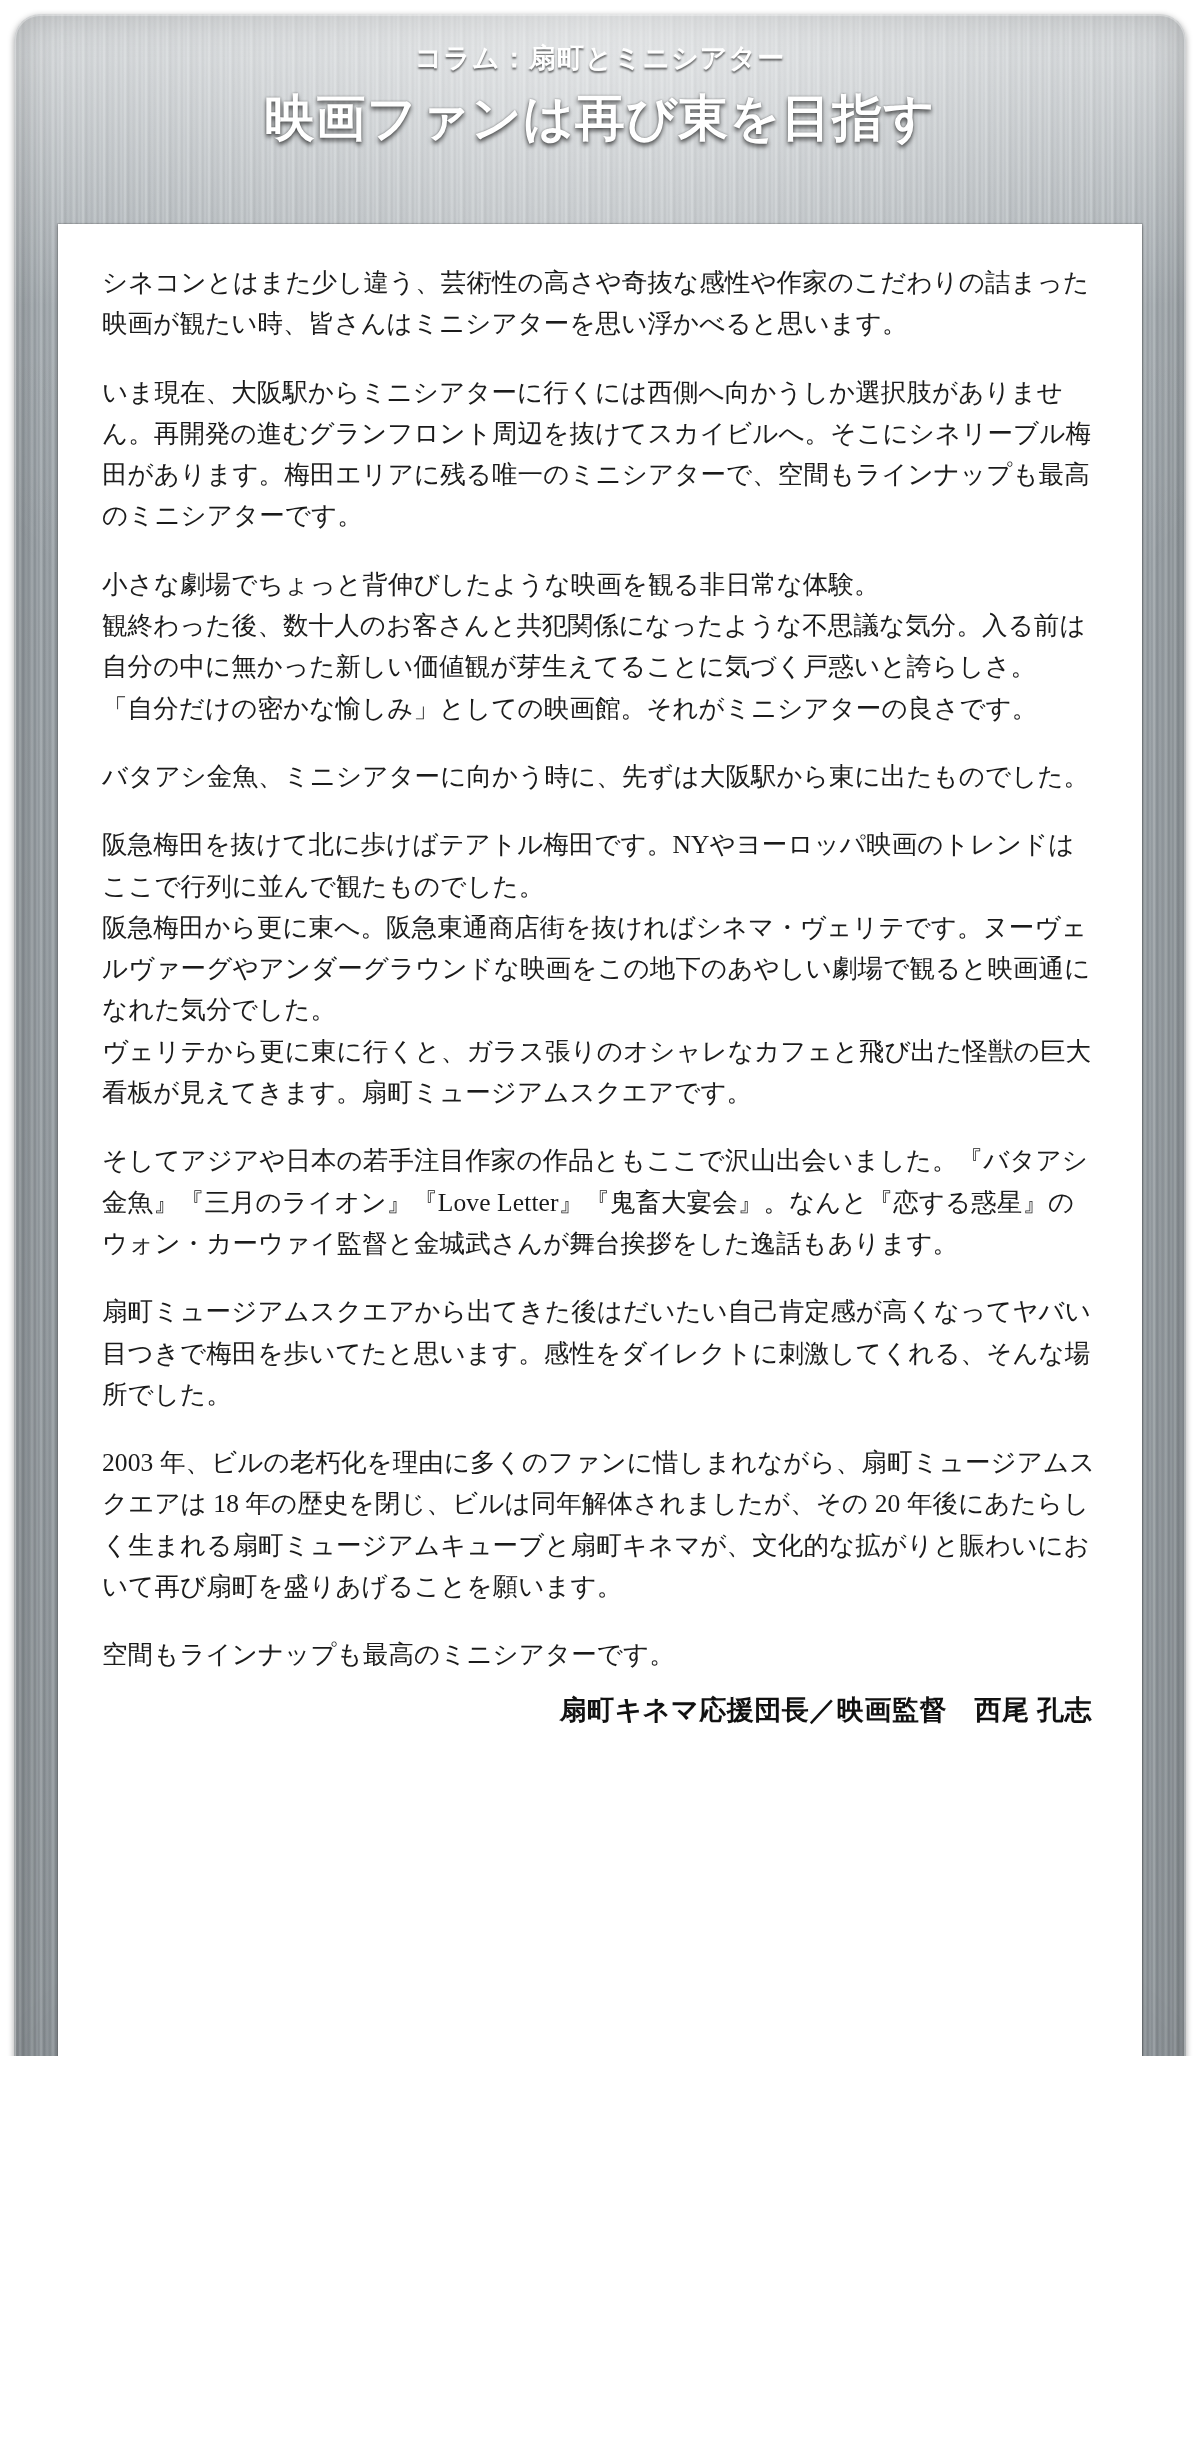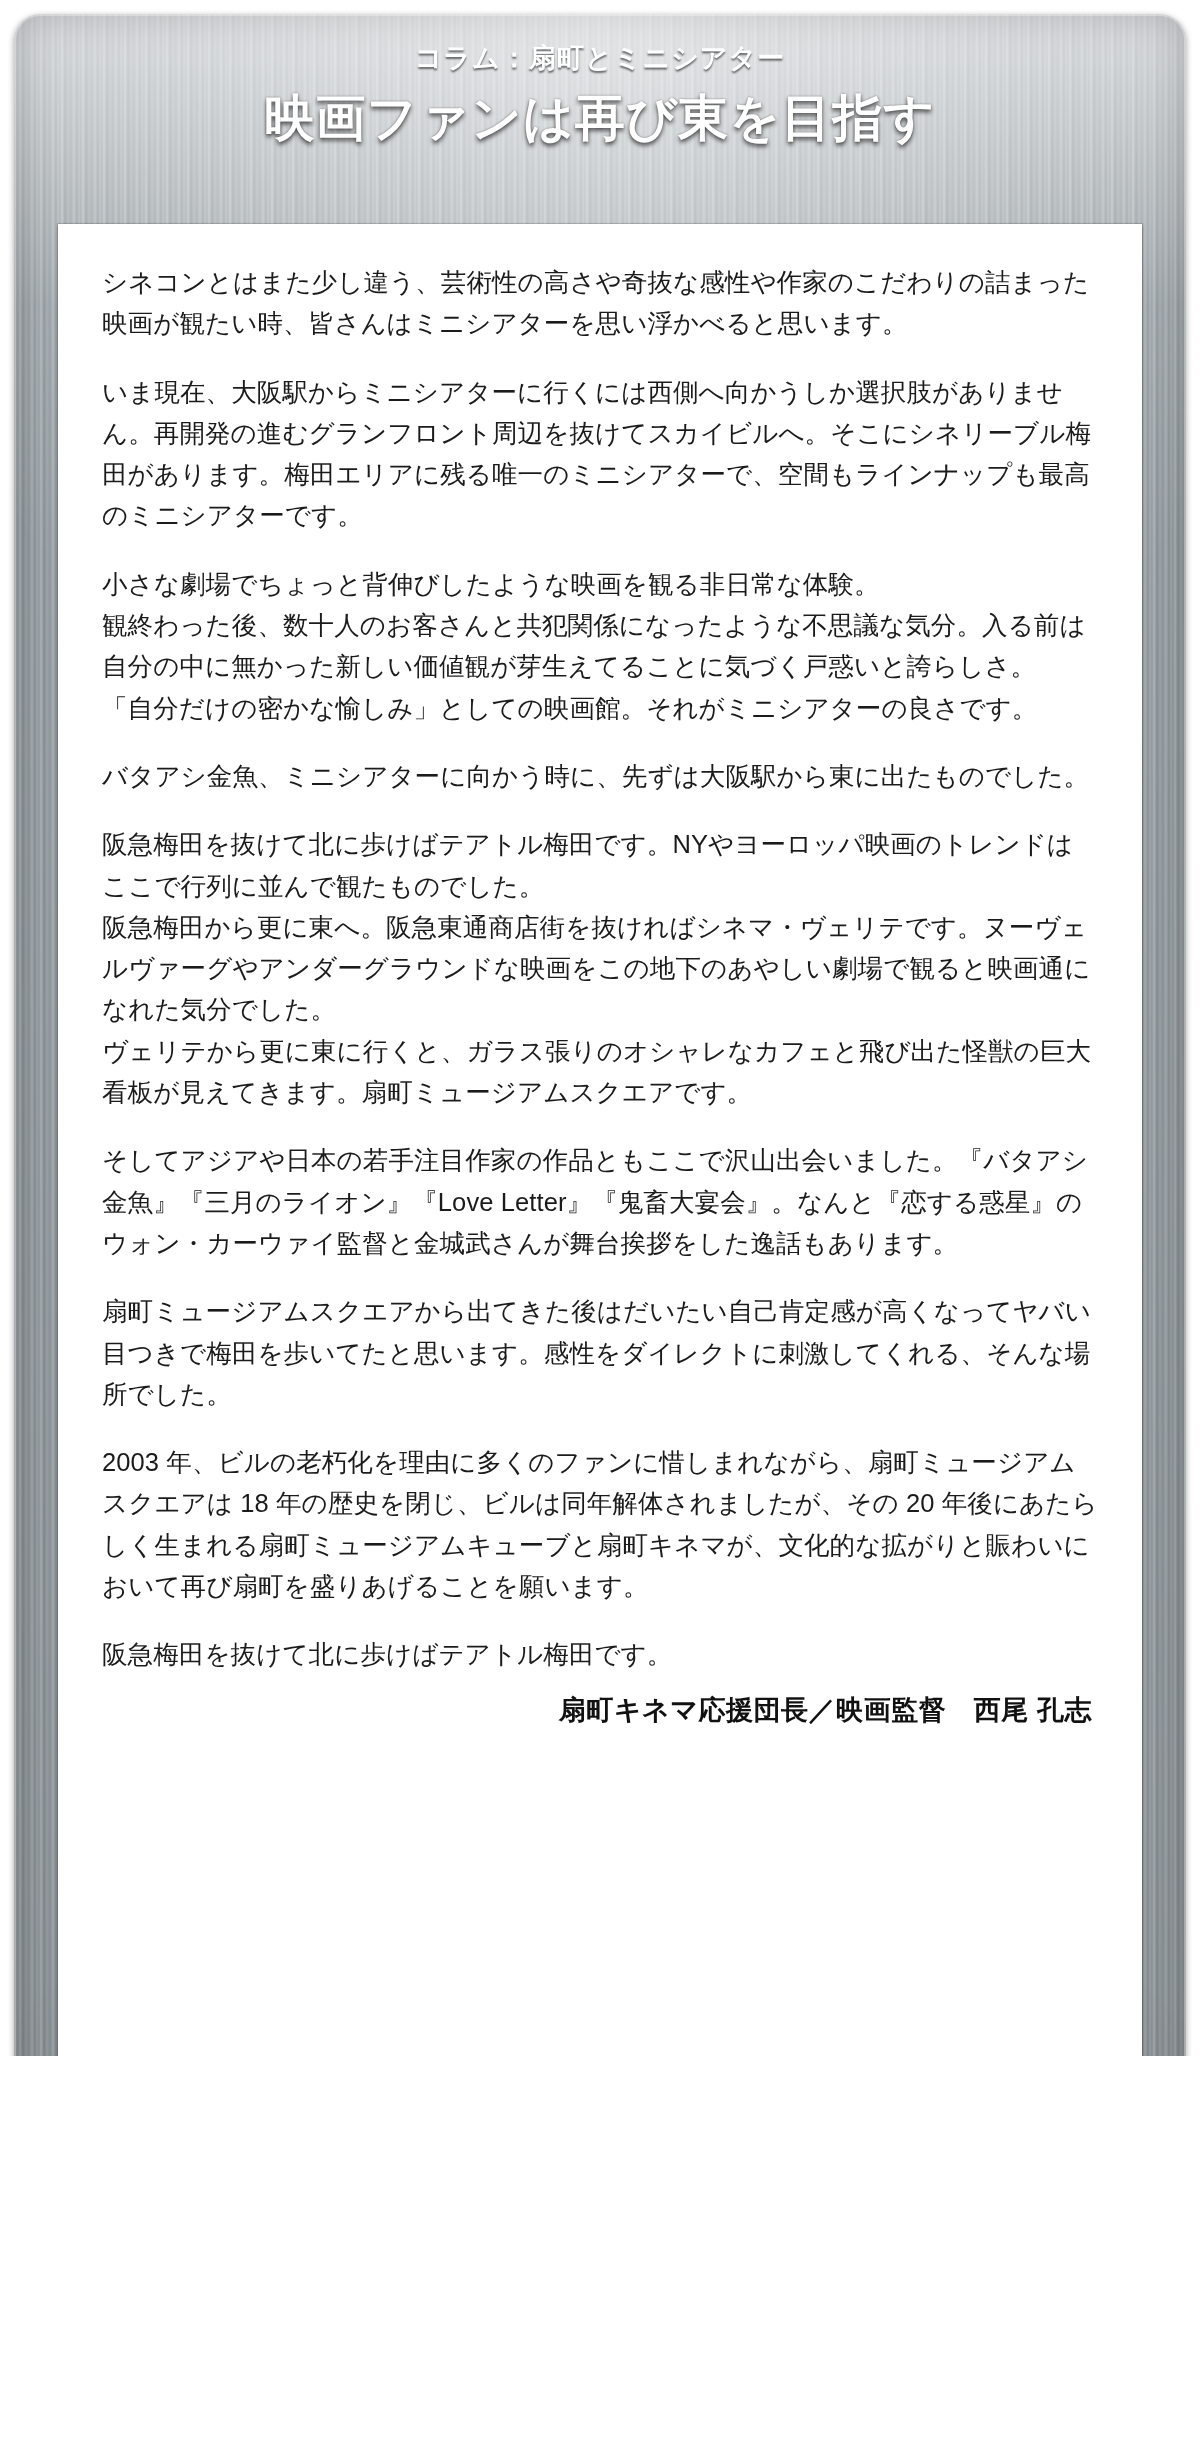--- a/index.html
+++ b/index.html
@@ -13,20 +13,21 @@
     font-family: "Liberation Sans", sans-serif;
     -webkit-font-smoothing: antialiased;
   }
 
   .page {
     position: relative;
     width: 1200px;
     height: 2056px;
     background: #ffffff;
     overflow: hidden;
+    font-family: Liberation Serif, serif;
   }
 
   
   .panel {
     position: absolute;
     left: 14px;
     top: 14px;
     width: 1172px;
     height: 2436px;
     border-radius: 26px;
@@ -137,18 +138,18 @@
       <p class="para">小さな劇場でちょっと背伸びしたような映画を観る非日常な体験。
 観終わった後、数十人のお客さんと共犯関係になったような不思議な気分。入る前は自分の中に無かった新しい価値観が芽生えてることに気づく戸惑いと誇らしさ。
 「自分だけの密かな愉しみ」としての映画館。それがミニシアターの良さです。</p>
       <p class="para">バタアシ金魚、ミニシアターに向かう時に、先ずは大阪駅から東に出たものでした。</p>
       <p class="para">阪急梅田を抜けて北に歩けばテアトル梅田です。NYやヨーロッパ映画のトレンドはここで行列に並んで観たものでした。
 阪急梅田から更に東へ。阪急東通商店街を抜ければシネマ・ヴェリテです。ヌーヴェルヴァーグやアンダーグラウンドな映画をこの地下のあやしい劇場で観ると映画通になれた気分でした。
 ヴェリテから更に東に行くと、ガラス張りのオシャレなカフェと飛び出た怪獣の巨大看板が見えてきます。扇町ミュージアムスクエアです。</p>
       <p class="para">そしてアジアや日本の若手注目作家の作品ともここで沢山出会いました。『バタアシ金魚』『三月のライオン』『Love Letter』『鬼畜大宴会』。なんと『恋する惑星』のウォン・カーウァイ監督と金城武さんが舞台挨拶をした逸話もあります。</p>
       <p class="para">扇町ミュージアムスクエアから出てきた後はだいたい自己肯定感が高くなってヤバい目つきで梅田を歩いてたと思います。感性をダイレクトに刺激してくれる、そんな場所でした。</p>
       <p class="para">2003 年、ビルの老朽化を理由に多くのファンに惜しまれながら、扇町ミュージアムスクエアは 18 年の歴史を閉じ、ビルは同年解体されましたが、その 20 年後にあたらしく生まれる扇町ミュージアムキューブと扇町キネマが、文化的な拡がりと賑わいにおいて再び扇町を盛りあげることを願います。</p>
-      <p class="para">阪急梅田を抜けて北に歩けばテアトル梅田です。</p>
+      <p class="para">空間もラインナップも最高のミニシアターです。</p>
       <div class="signature">扇町キネマ応援団長／映画監督　西尾 孔志</div>
     </div>
   </div>
 
 </div>
 
 </body></html>

